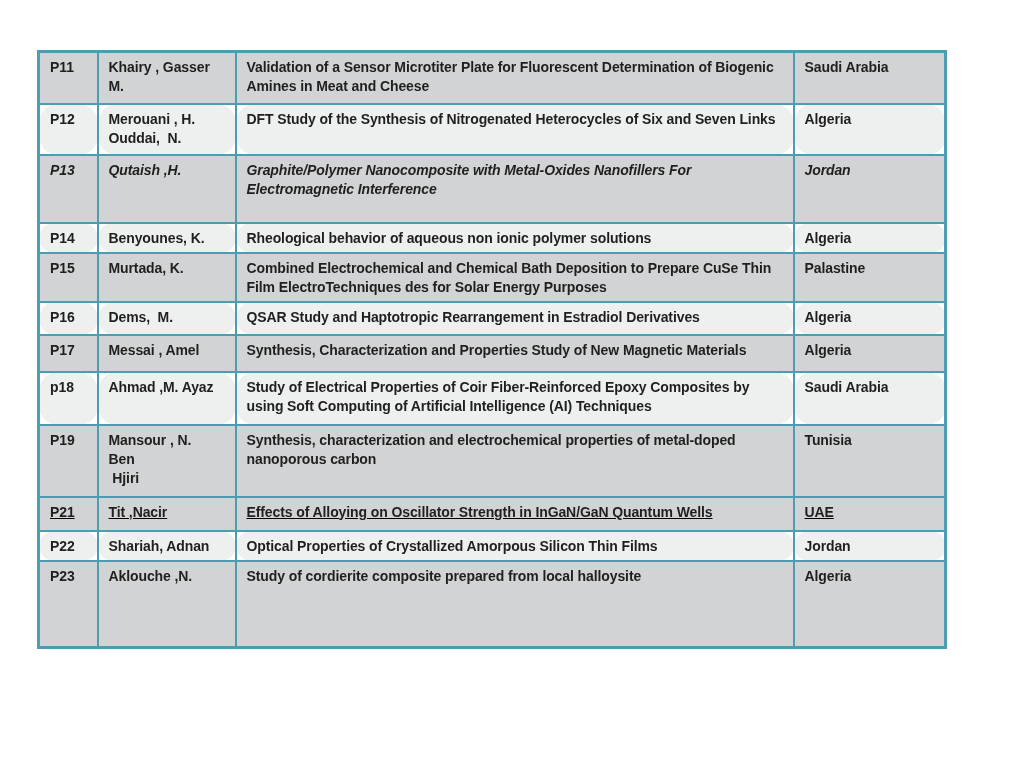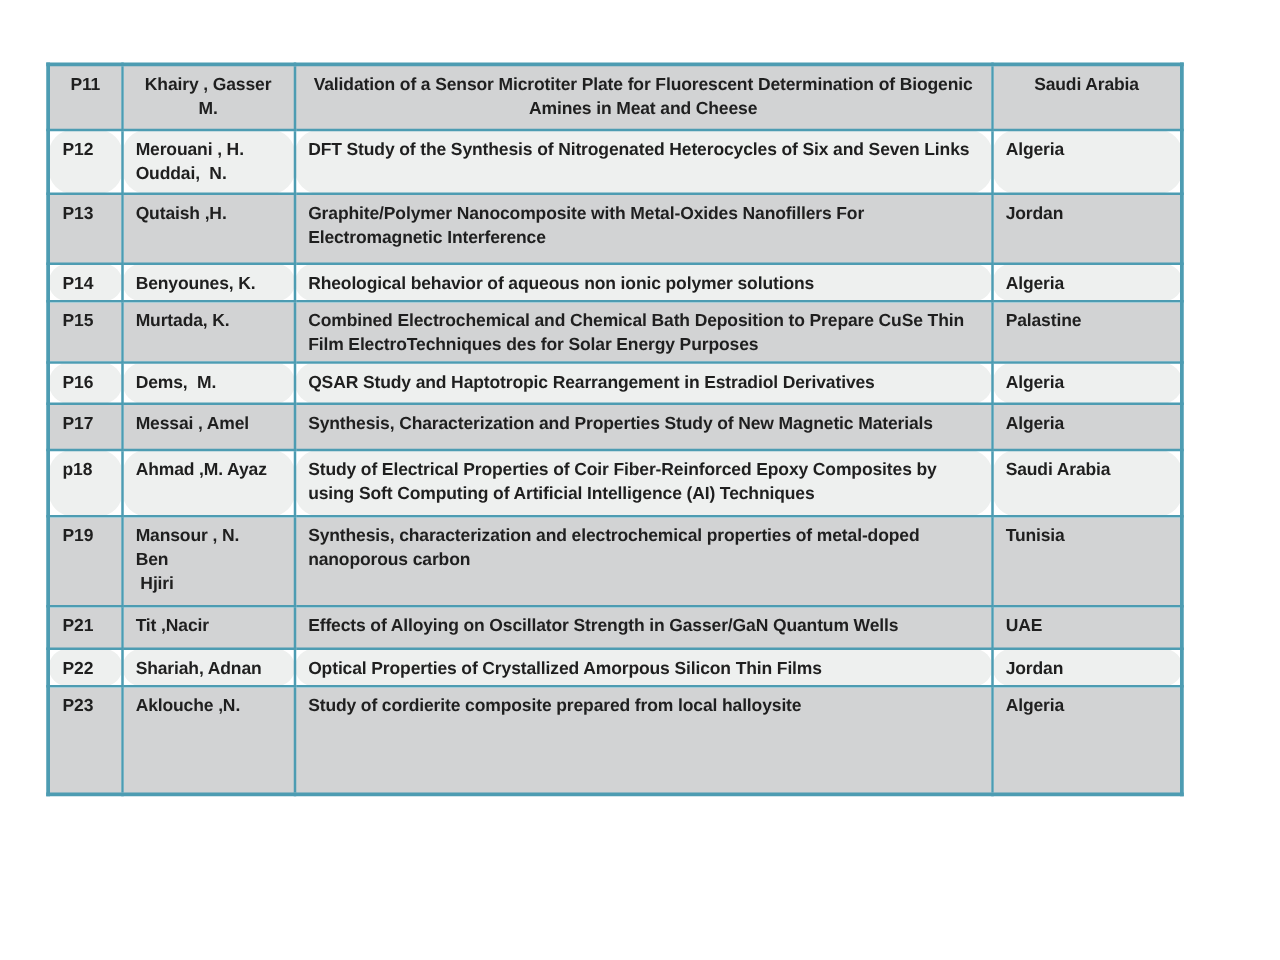--- a/index.html
+++ b/index.html
@@ -45,35 +45,35 @@
 
 <div class="slide">
   <table class="papers">
     <colgroup>
       <col style="width:59px">
       <col style="width:138px">
       <col style="width:558px">
       <col style="width:152px">
     </colgroup>
     <tbody id="table-body">
-        <tr class="dark" style="height: 52px; text-align: center;">
+        <tr class="dark" style="height: 52px;">
           <td class="cell-code">P11</td>
           <td class="cell-authors">Khairy , Gasser
 M.</td>
           <td class="cell-title">Validation of a Sensor Microtiter Plate for Fluorescent Determination of Biogenic Amines in Meat and Cheese</td>
           <td class="cell-country">Saudi Arabia</td>
         </tr>
         <tr class="light" style="height: 51px;">
           <td class="cell-code">P12</td>
           <td class="cell-authors">Merouani , H.
 Ouddai,  N.</td>
           <td class="cell-title">DFT Study of the Synthesis of Nitrogenated Heterocycles of Six and Seven Links</td>
           <td class="cell-country">Algeria</td>
         </tr>
-        <tr class="dark" style="height: 56px;">
+        <tr class="dark" style="height: 68px; font-style: italic;">
           <td class="cell-code">P13</td>
           <td class="cell-authors">Qutaish ,H.</td>
           <td class="cell-title">Graphite/Polymer Nanocomposite with Metal-Oxides Nanofillers For Electromagnetic Interference</td>
           <td class="cell-country">Jordan</td>
         </tr>
         <tr class="light" style="height: 18px;">
           <td class="cell-code">P14</td>
           <td class="cell-authors">Benyounes, K.</td>
           <td class="cell-title">Rheological behavior of aqueous non ionic polymer solutions</td>
           <td class="cell-country">Algeria</td>
@@ -103,24 +103,24 @@
           <td class="cell-country">Saudi Arabia</td>
         </tr>
         <tr class="dark" style="height: 72px;">
           <td class="cell-code">P19</td>
           <td class="cell-authors">Mansour , N.
 Ben
  Hjiri</td>
           <td class="cell-title">Synthesis, characterization and electrochemical properties of metal-doped nanoporous carbon</td>
           <td class="cell-country">Tunisia</td>
         </tr>
-        <tr class="dark" style="height: 34px;">
+        <tr class="dark" style="height: 34px; text-decoration: underline;">
           <td class="cell-code">P21</td>
           <td class="cell-authors">Tit ,Nacir</td>
-          <td class="cell-title">Effects of Alloying on Oscillator Strength in Gasser/GaN Quantum Wells</td>
+          <td class="cell-title">Effects of Alloying on Oscillator Strength in InGaN/GaN Quantum Wells</td>
           <td class="cell-country">UAE</td>
         </tr>
         <tr class="light" style="height: 24px;">
           <td class="cell-code">P22</td>
           <td class="cell-authors">Shariah, Adnan</td>
           <td class="cell-title">Optical Properties of Crystallized Amorpous Silicon Thin Films</td>
           <td class="cell-country">Jordan</td>
         </tr>
         <tr class="dark" style="height: 87px; margin-left: 40px;">
           <td class="cell-code">P23</td>

